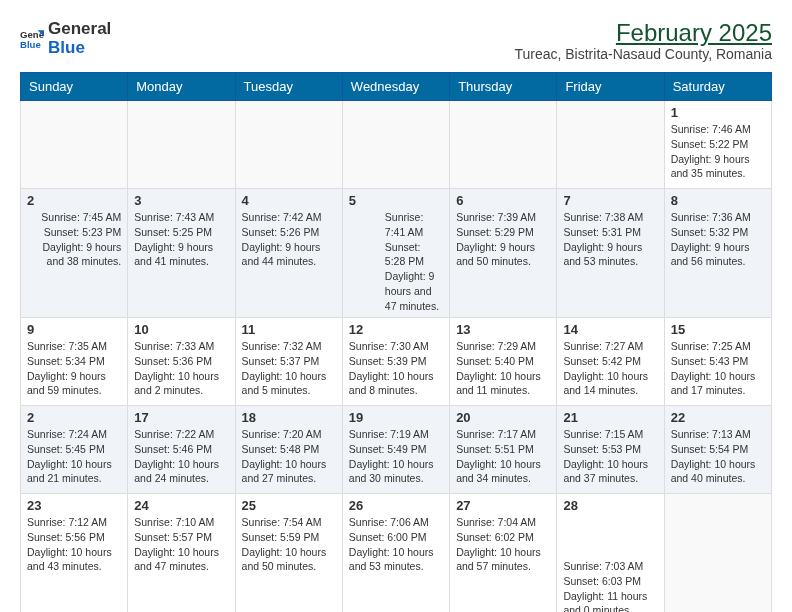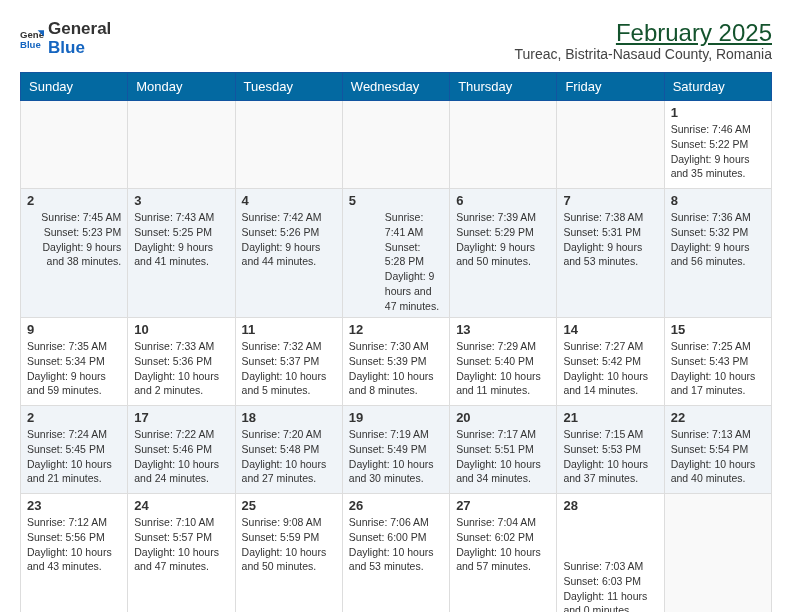--- a/index.html
+++ b/index.html
@@ -269,21 +269,21 @@
 Daylight: 10 hours and 43 minutes.</div>
         </td>
         <td>
           <span class="day-number">24</span>
           <div class="day-info" style="white-space: pre-line;">Sunrise: 7:10 AM
 Sunset: 5:57 PM
 Daylight: 10 hours and 47 minutes.</div>
         </td>
         <td>
           <span class="day-number">25</span>
-          <div class="day-info" style="white-space: pre-line;">Sunrise: 9:08 AM
+          <div class="day-info" style="white-space: pre-line;">Sunrise: 7:54 AM
 Sunset: 5:59 PM
 Daylight: 10 hours and 50 minutes.</div>
         </td>
         <td>
           <span class="day-number">26</span>
           <div class="day-info" style="white-space: pre-line;">Sunrise: 7:06 AM
 Sunset: 6:00 PM
 Daylight: 10 hours and 53 minutes.</div>
         </td>
         <td>

